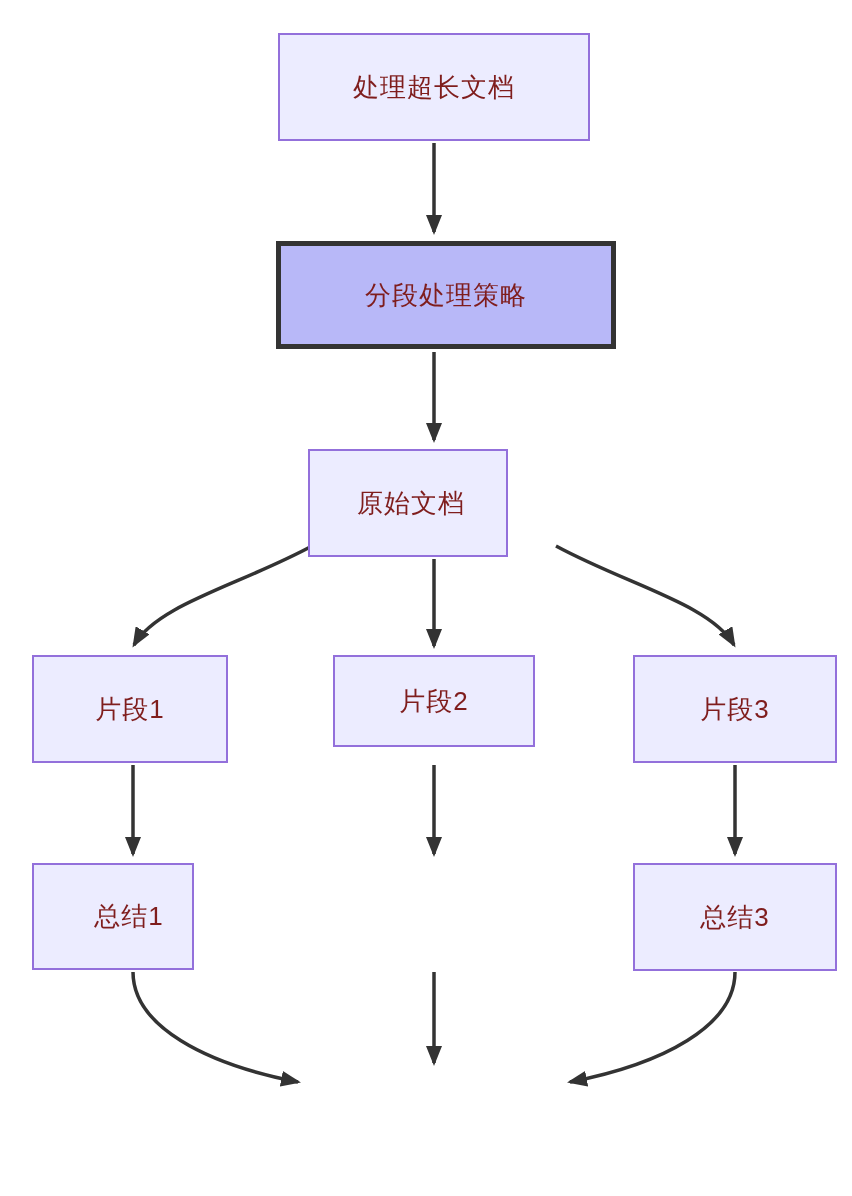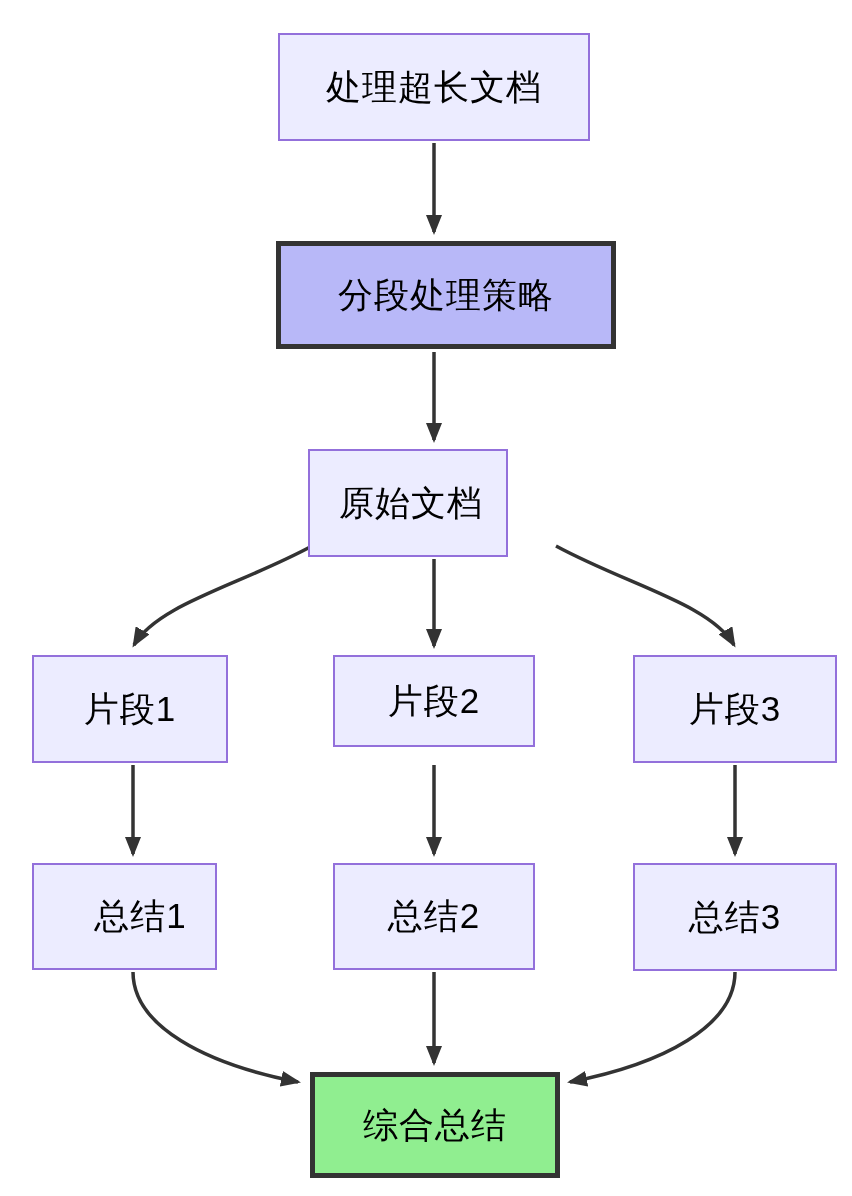--- a/index.html
+++ b/index.html
@@ -28,42 +28,42 @@
     stroke-width: 3.5;
   }
   .node {
     position: absolute;
     box-sizing: border-box;
     display: flex;
     align-items: center;
     justify-content: center;
     background: #ECECFF;
     border: 2px solid #9370DB;
-    color: #000000;
-    font-size: 35px;
+    color: #7f1d1d;
+    font-size: 26px;
     letter-spacing: 1px;
     white-space: nowrap;
     text-align: right;
   }
   .node.highlight {
     background: #b8b8f8;
     border: 5px solid #333333;
   }
   .node.success {
     background: #90EE90;
     border: 5px solid #333333;
   }
   
   .n-a  { left: 278px; top: 33px;   width: 312px; height: 108px; }
   .n-b  { left: 276px; top: 241px;  width: 340px; height: 108px; }
   .n-c  { left: 308px; top: 449px;  width: 200px; height: 108px; padding-left: 6px; }
   .n-d1 { left: 32px;  top: 655px;  width: 196px; height: 108px; }
   .n-d2 { left: 333px; top: 655px;  width: 202px; height: 92px; }
   .n-d3 { left: 633px; top: 655px;  width: 204px; height: 108px; }
-  .n-e1 { left: 32px;  top: 863px;  width: 185px; height: 107px; padding-left: 32px; }
+  .n-e1 { left: 32px;  top: 863px;  width: 162px; height: 107px; padding-left: 32px; }
   .n-e2 { left: 333px; top: 863px;  width: 202px; height: 107px; }
   .n-e3 { left: 633px; top: 863px;  width: 204px; height: 108px; }
   .n-f  { left: 310px; top: 1072px; width: 250px; height: 106px; }
 </style>
 </head>
 <body>
 
 <div class="canvas">
 
   <svg class="edges" viewBox="0 0 852 1196" xmlns="http://www.w3.org/2000/svg">
@@ -85,17 +85,15 @@
     <path class="edge" d="M 735 972 C 735 1026, 663 1064, 570 1082" marker-end="url(#arrowhead)"></path>
   </svg>
 
   <div class="node n-a">处理超长文档</div>
   <div class="node highlight n-b">分段处理策略</div>
   <div class="node n-c">原始文档</div>
   <div class="node n-d1">片段1</div>
   <div class="node n-d2">片段2</div>
   <div class="node n-d3">片段3</div>
   <div class="node n-e1">总结1</div>
-  <div class="node n-e2">总结2</div>
   <div class="node n-e3">总结3</div>
-  <div class="node success n-f">综合总结</div>
 
 </div>
 
 </body></html>

